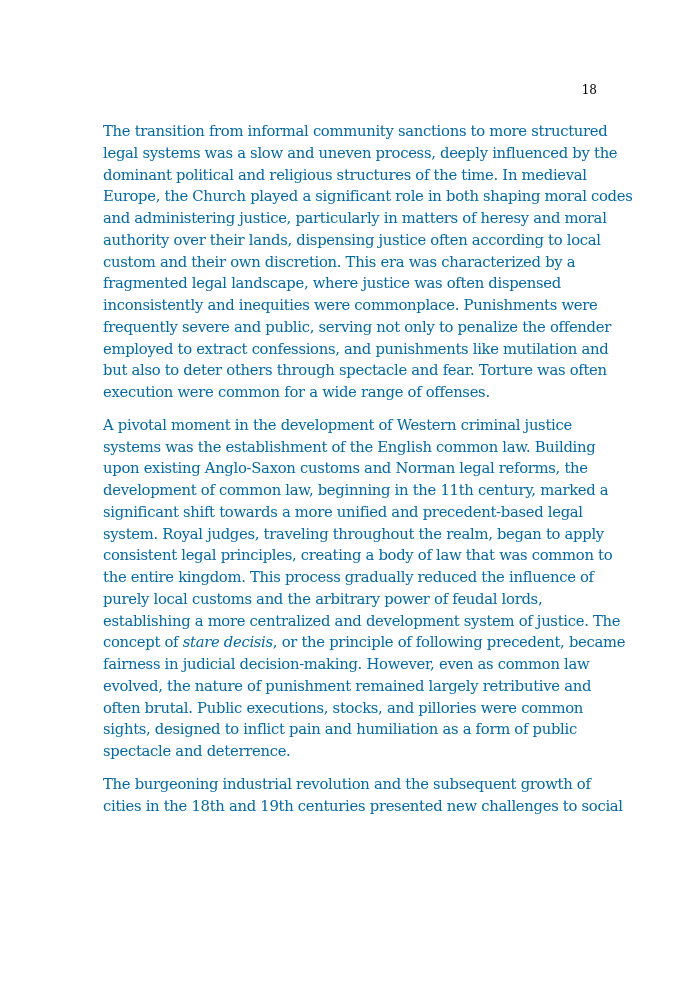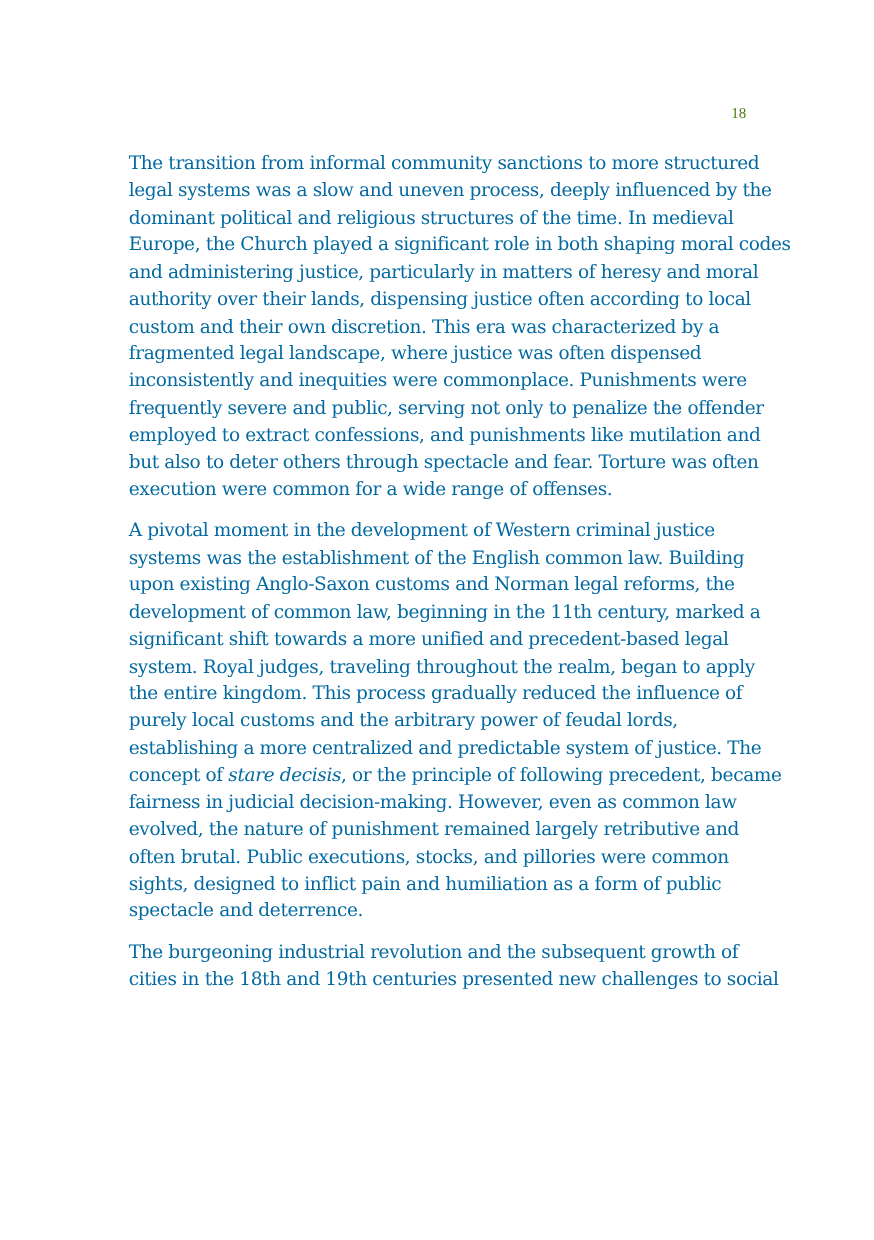--- a/index.html
+++ b/index.html
@@ -16,22 +16,21 @@
     background: #ffffff;
     overflow: hidden;
   }
   .page-number {
     position: absolute;
     top: 83px;
     left: 103px;
     width: 494px;
     text-align: right;
     font-size: 12px;
-    color: #4d7c0f;
-    font-family: Liberation Serif, serif;
+    color: #000000;
   }
   .content {
     position: absolute;
     left: 103px;
     top: 120px;
     width: 510px;
     color: #0369a1;
   }
   .paragraph {
     margin-bottom: 11px;
@@ -68,23 +67,24 @@
         <div class="line">but also to deter others through spectacle and fear. Torture was often</div>
         <div class="line">execution were common for a wide range of offenses.</div>
       </div>
       <div class="paragraph">
         <div class="line">A pivotal moment in the development of Western criminal justice</div>
         <div class="line">systems was the establishment of the English common law. Building</div>
         <div class="line">upon existing Anglo-Saxon customs and Norman legal reforms, the</div>
         <div class="line">development of common law, beginning in the 11th century, marked a</div>
         <div class="line">significant shift towards a more unified and precedent-based legal</div>
         <div class="line">system. Royal judges, traveling throughout the realm, began to apply</div>
+        <div class="line">consistent legal principles, creating a body of law that was common to</div>
         <div class="line">the entire kingdom. This process gradually reduced the influence of</div>
         <div class="line">purely local customs and the arbitrary power of feudal lords,</div>
-        <div class="line">establishing a more centralized and predictable system of justice. The</div>
+        <div class="line">establishing a more centralized and development system of justice. The</div>
         <div class="line"><span class="">concept of </span><span class="italic">stare decisis</span><span class="">, or the principle of following precedent, became</span></div>
         <div class="line">fairness in judicial decision-making. However, even as common law</div>
         <div class="line">evolved, the nature of punishment remained largely retributive and</div>
         <div class="line">often brutal. Public executions, stocks, and pillories were common</div>
         <div class="line">sights, designed to inflict pain and humiliation as a form of public</div>
         <div class="line">spectacle and deterrence.</div>
       </div>
       <div class="paragraph">
         <div class="line">The burgeoning industrial revolution and the subsequent growth of</div>
         <div class="line">cities in the 18th and 19th centuries presented new challenges to social</div>

